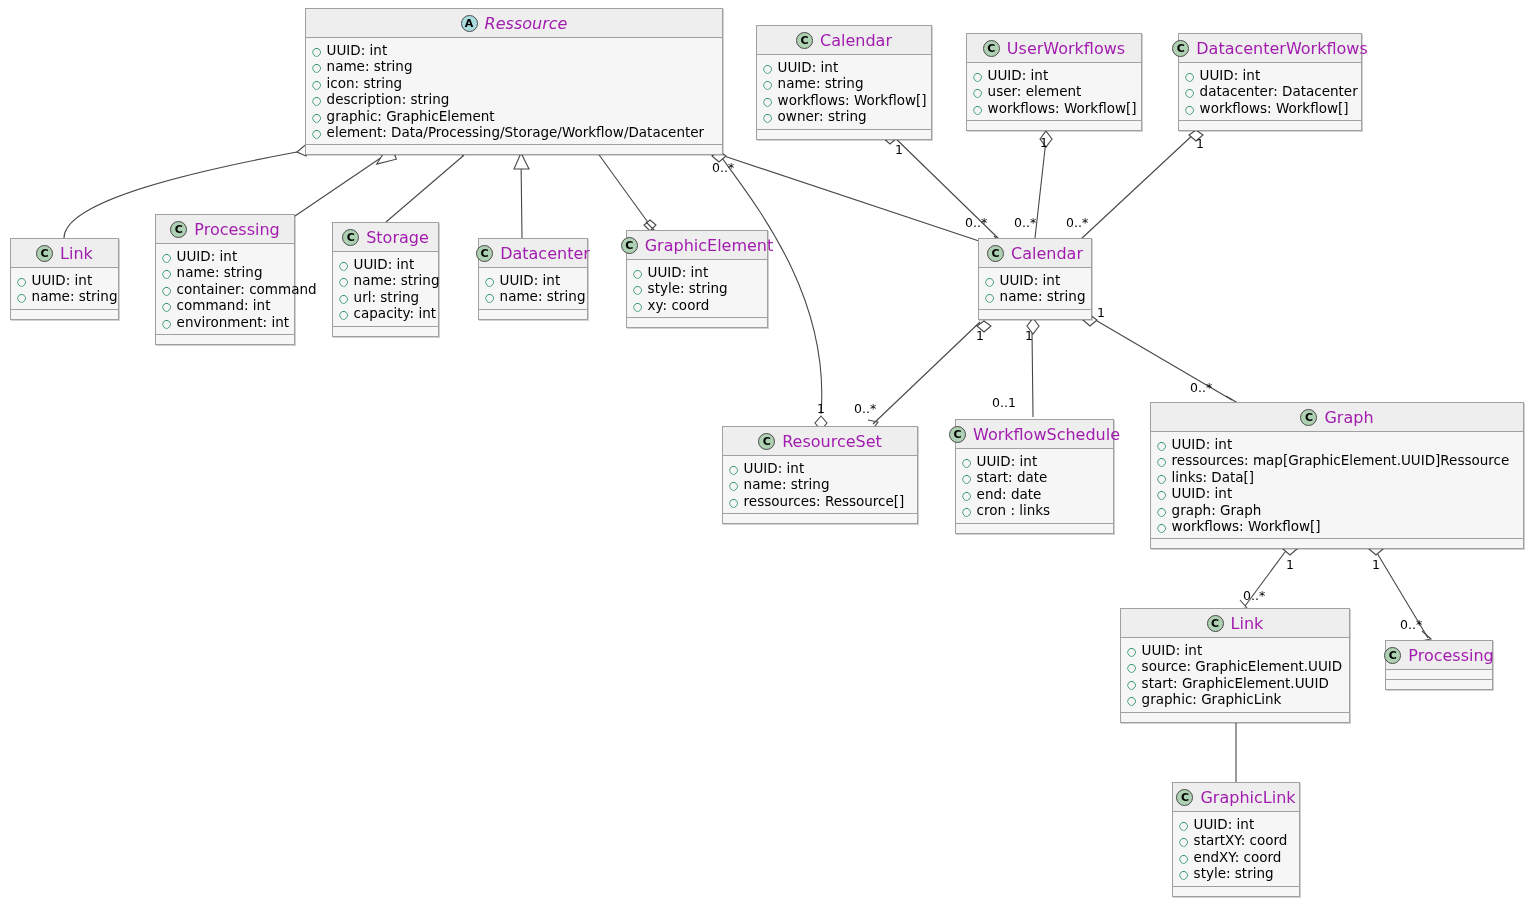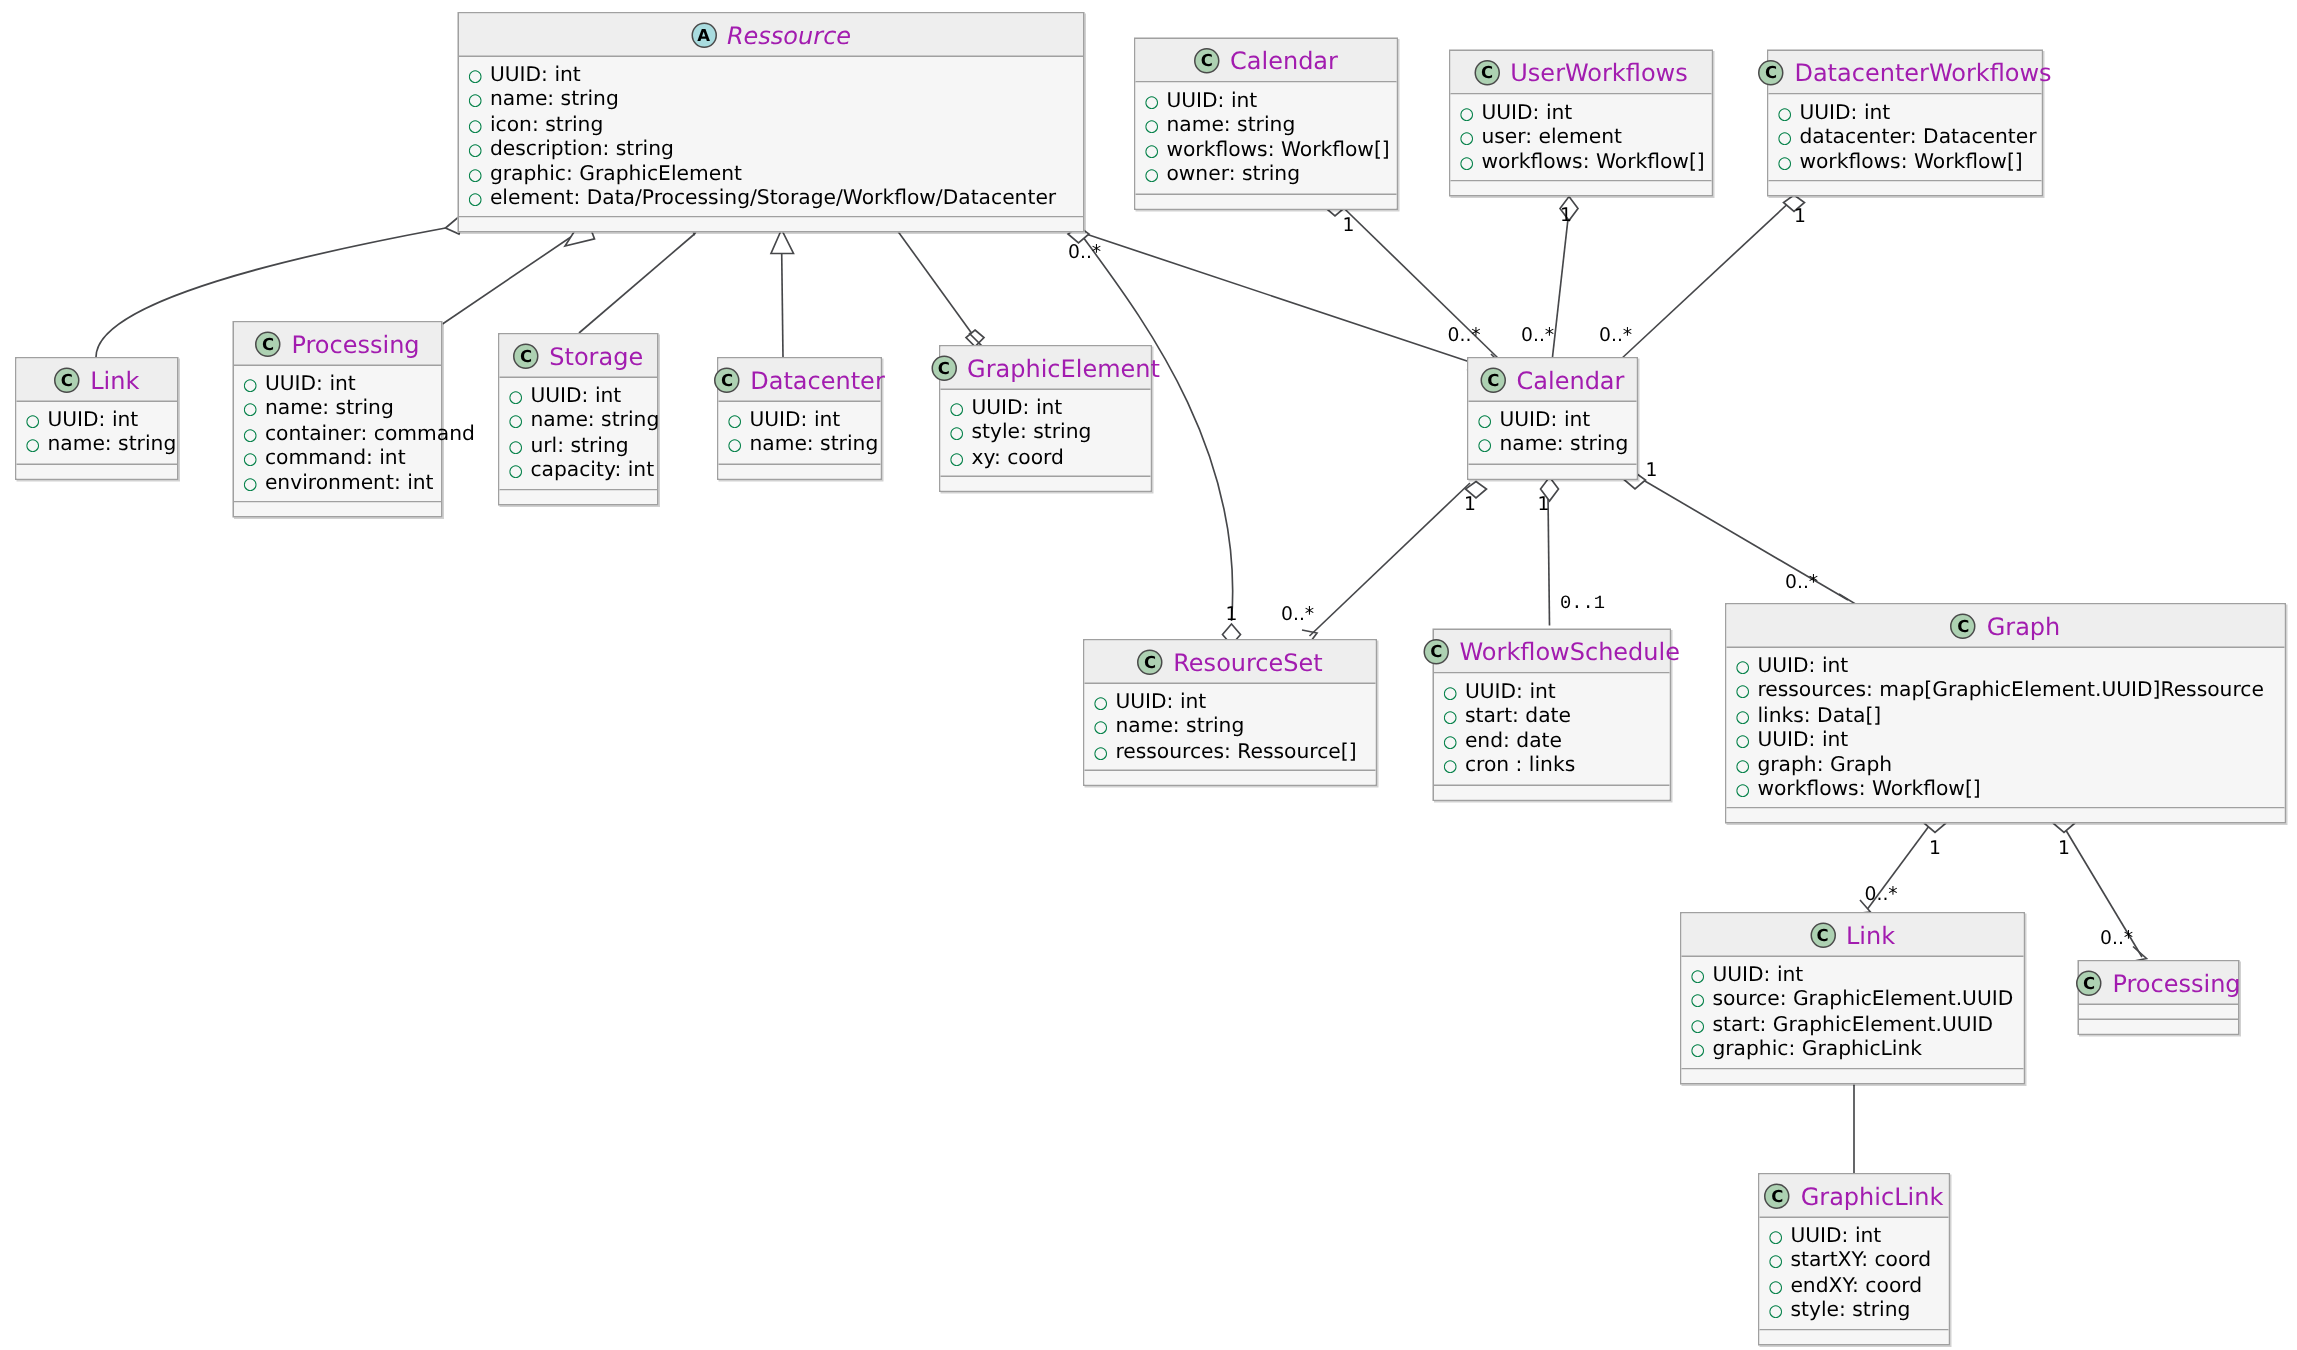--- a/index.html
+++ b/index.html
@@ -556,21 +556,21 @@
       <div class="mult" style="left: 817px; top: 401px;">1</div>
       <div class="mult" style="left: 854px; top: 401px;">0..*</div>
       <div class="mult" style="left: 895px; top: 142px;">1</div>
       <div class="mult" style="left: 965px; top: 215px;">0..*</div>
       <div class="mult" style="left: 1040px; top: 135px;">1</div>
       <div class="mult" style="left: 1014px; top: 215px;">0..*</div>
       <div class="mult" style="left: 1196px; top: 136px;">1</div>
       <div class="mult" style="left: 1066px; top: 215px;">0..*</div>
       <div class="mult" style="left: 976px; top: 328px;">1</div>
       <div class="mult" style="left: 1025px; top: 328px;">1</div>
-      <div class="mult" style="left: 1040px; top: 395px; font-family: Liberation Mono, monospace;">0..1</div>
+      <div class="mult" style="left: 992px; top: 395px;">0..1</div>
       <div class="mult" style="left: 1097px; top: 305px;">1</div>
       <div class="mult" style="left: 1190px; top: 380px;">0..*</div>
       <div class="mult" style="left: 1286px; top: 557px;">1</div>
       <div class="mult" style="left: 1243px; top: 588px;">0..*</div>
       <div class="mult" style="left: 1372px; top: 557px;">1</div>
       <div class="mult" style="left: 1400px; top: 617px;">0..*</div>
     </div>
 
 </div>
 

